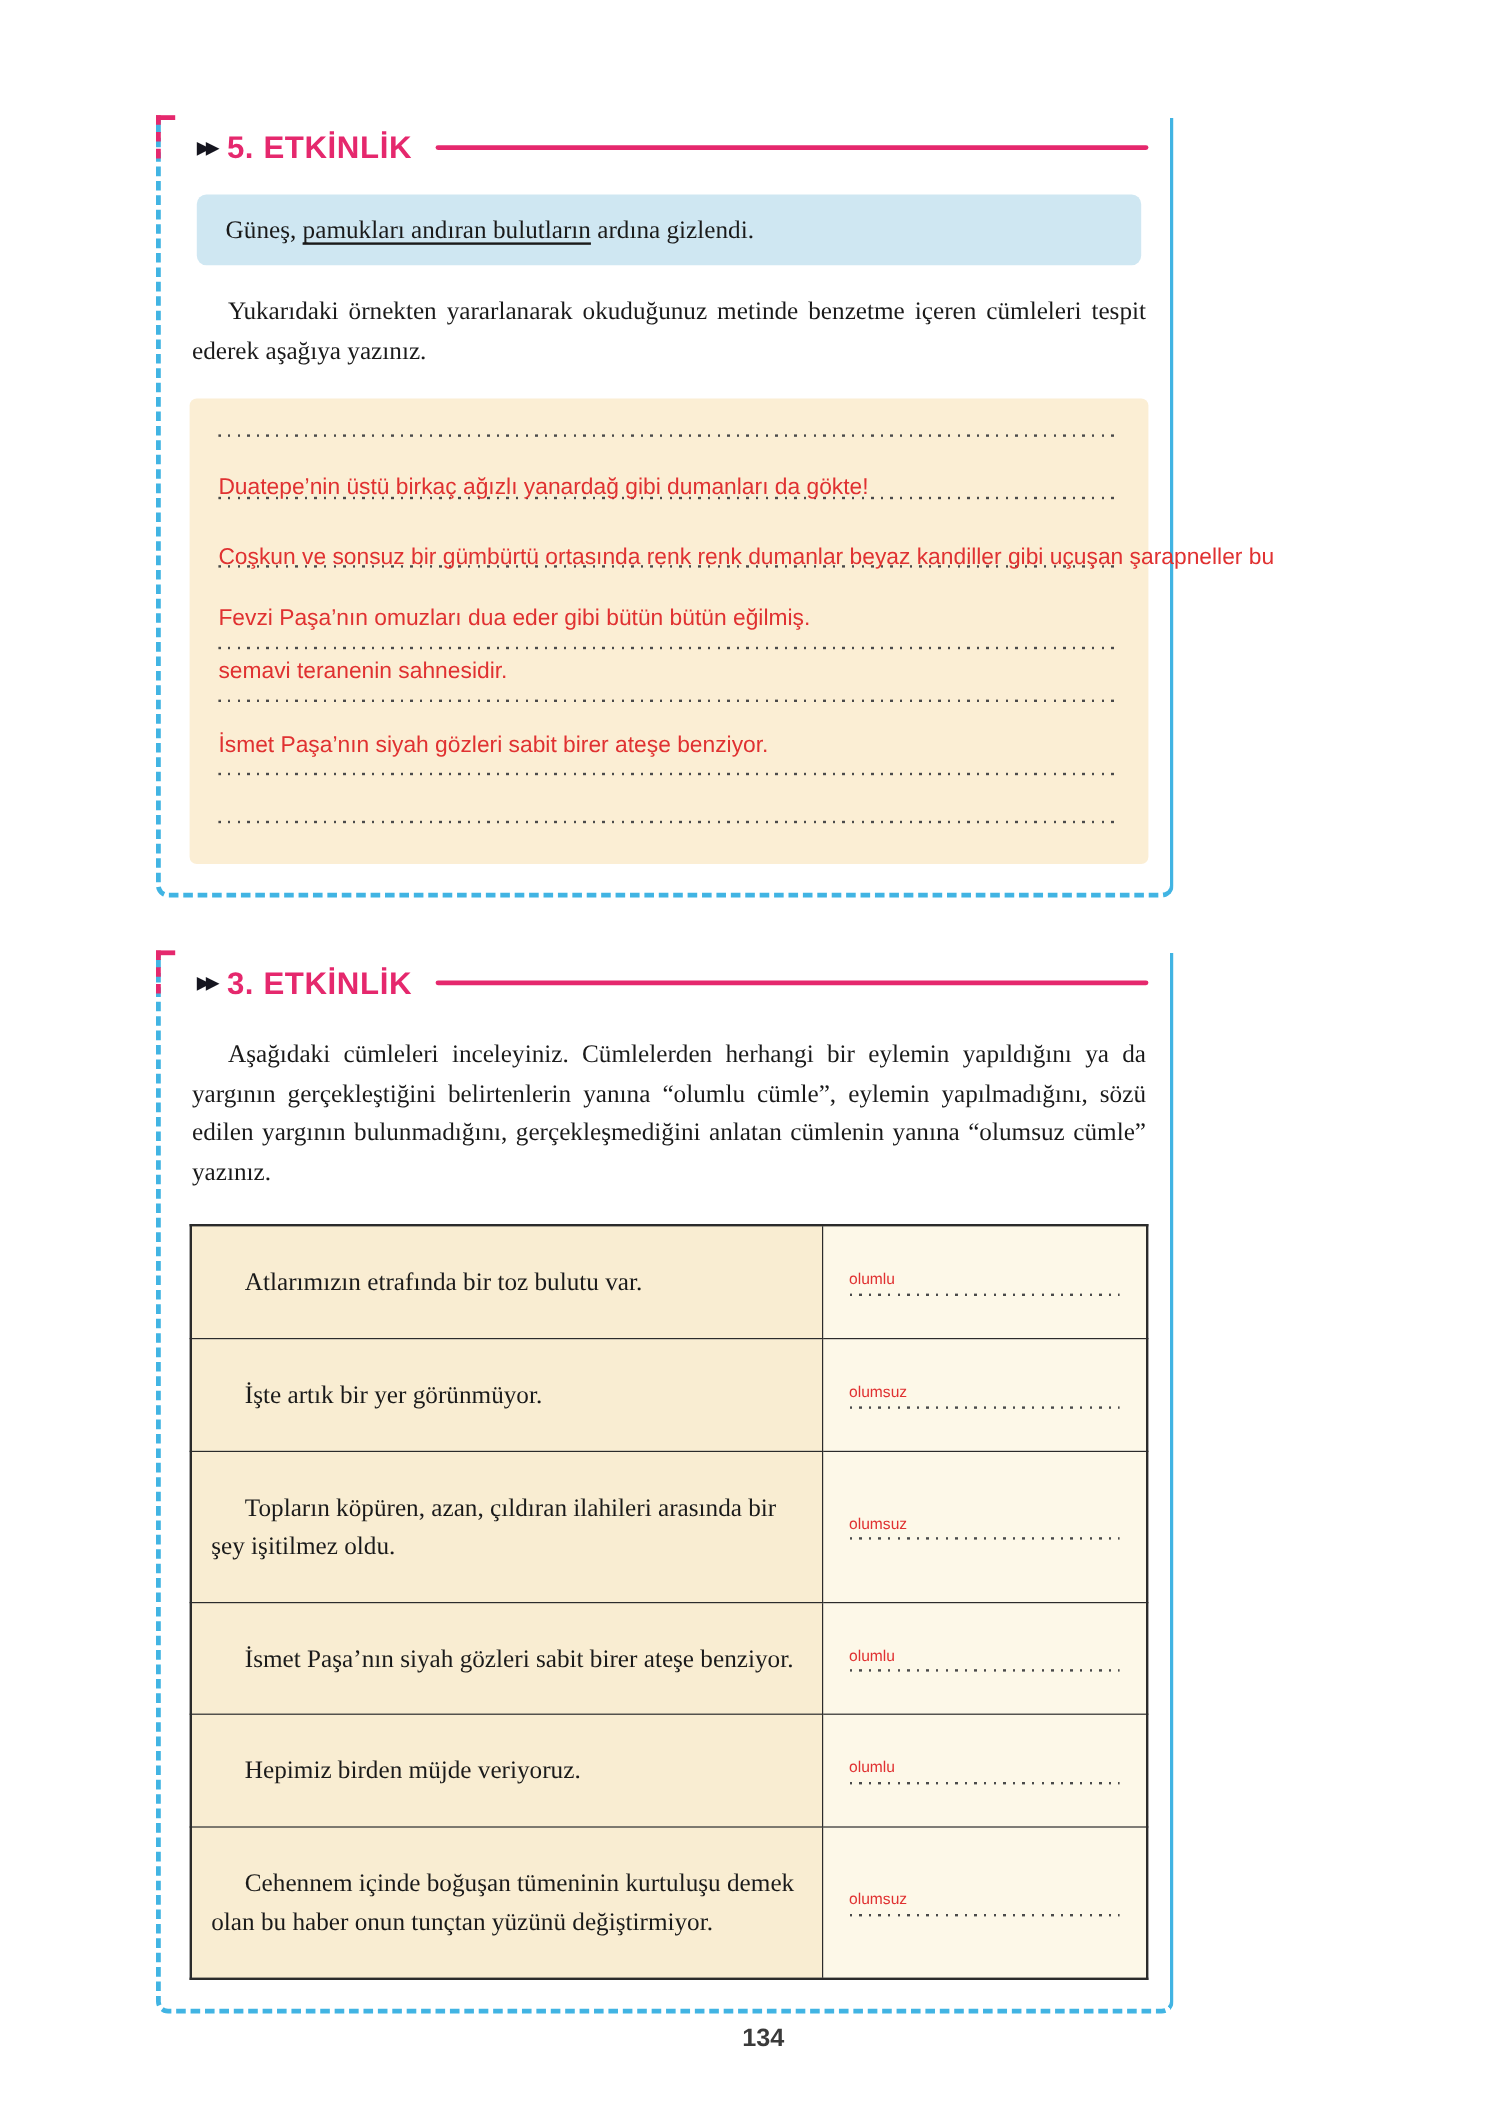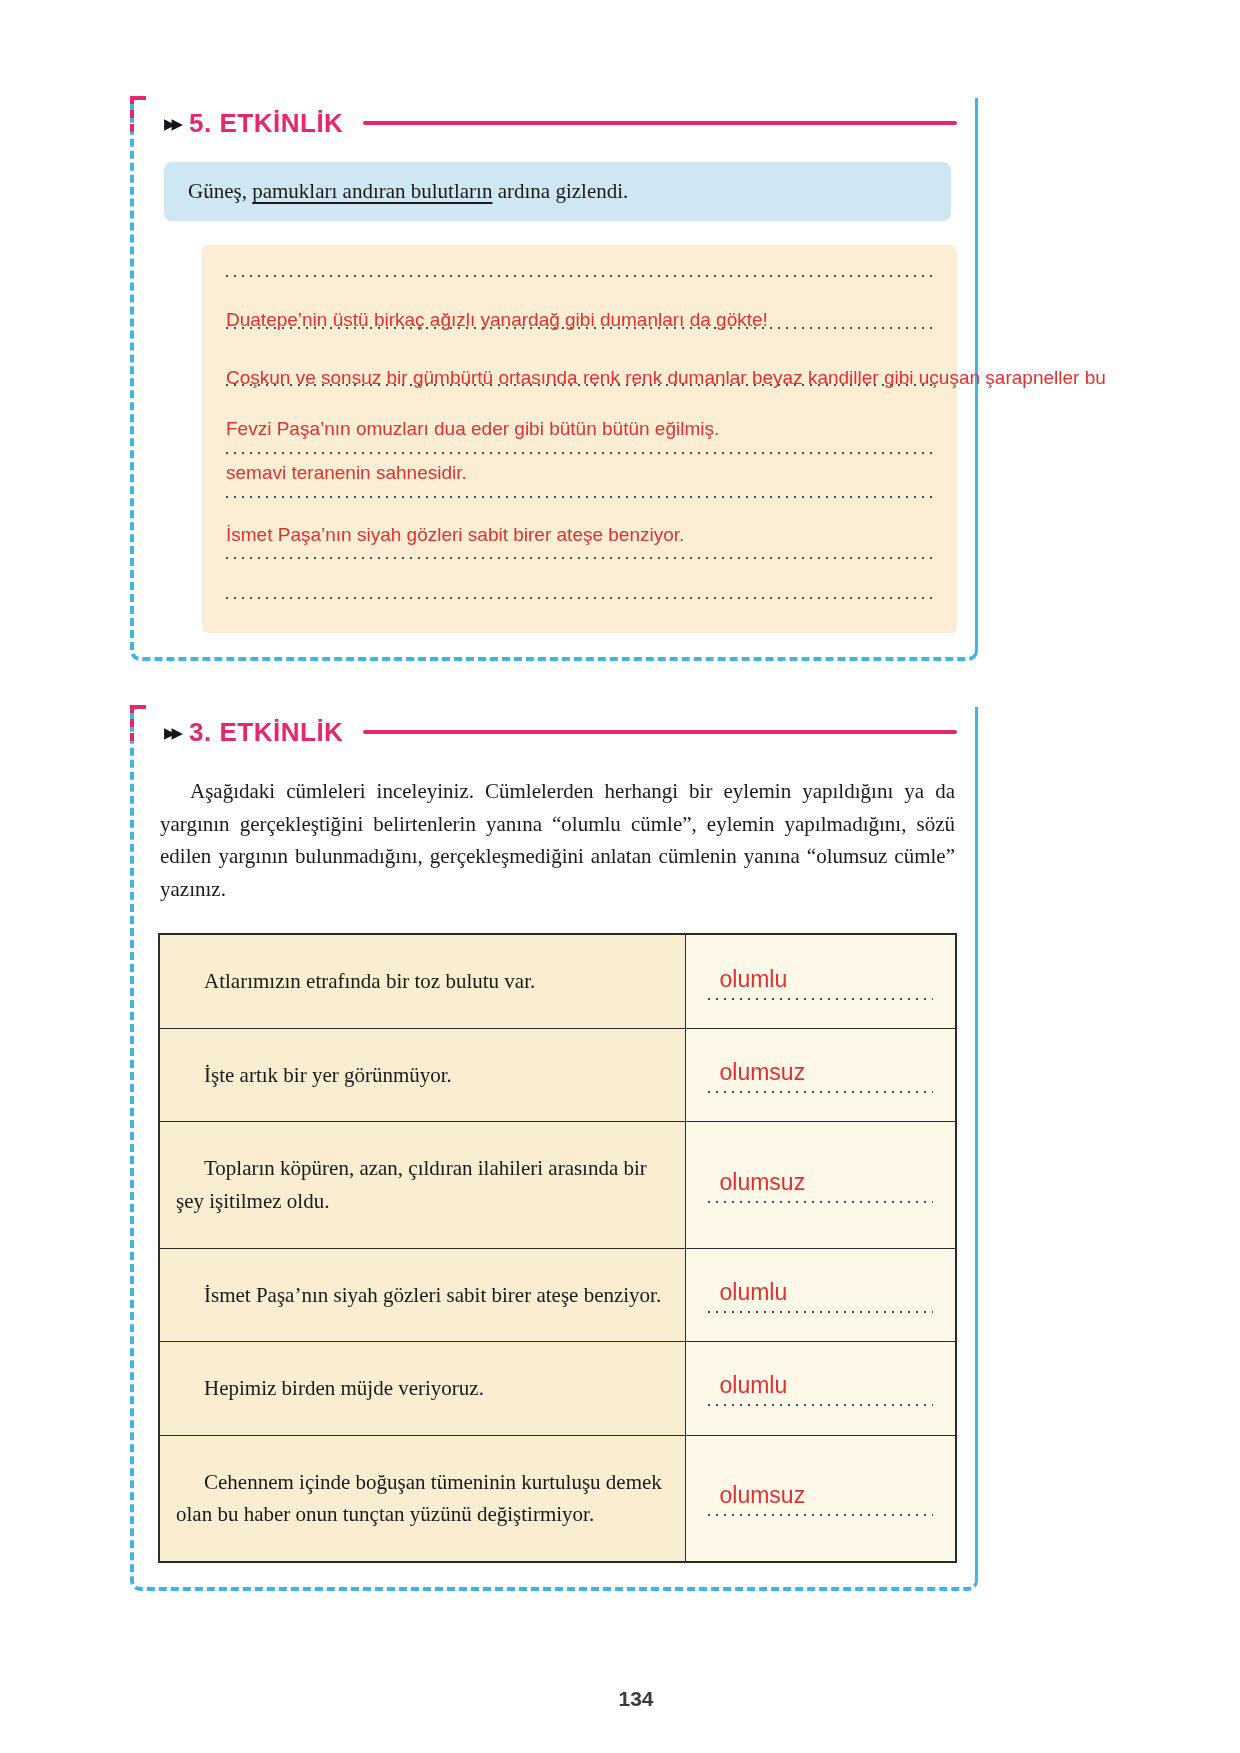--- a/index.html
+++ b/index.html
@@ -66,21 +66,20 @@
     text-indent:30px;
     text-align:justify;
   }
 
   
   .answer-box {
     margin-top:24px;
     background:#fbeed4;
     border-radius:6px;
     padding:30px 24px 34px 24px;
-    margin-left:44px;
   }
   .hand {
     font-family:"Liberation Sans", sans-serif;
     color:#e03131;
     font-size:19px;
     line-height:1.35;
   }
   .dotline {
     height:2px;
     background-image:repeating-linear-gradient(90deg,#4a4a4a 0 2px,transparent 2px 8px);
@@ -120,21 +119,21 @@
     font-size:21px;
     line-height:1.55;
     text-indent:28px;
     vertical-align:middle;
   }
   td.answer-cell {
     background:#fdf8e8;
     padding:12px 22px;
     vertical-align:middle;
   }
-  .word { margin-left:12px; margin-bottom:3px; font-size:23px; }
+  .word { margin-bottom:3px; font-size:13px; }
   .ansline {
     height:2px;
     background-image:repeating-linear-gradient(90deg,#4a4a4a 0 2px,transparent 2px 8px);
   }
 
   
   .page-number {
     position:absolute; bottom:42px; left:16px; width:100%;
     text-align:center;
     font-family:"Liberation Sans", sans-serif;
@@ -150,20 +149,21 @@
     <span class="pink-corner"></span>
 
     <div class="act-header">
       <span class="chevrons">▸▸</span>
       <h2 class="act-title">5. ETKİNLİK</h2>
       <span class="title-rule"></span>
     </div>
 
     <div class="example-box"><span>Güneş, </span><span class="u">pamukları andıran bulutların</span><span> ardına gizlendi.</span></div>
 
+    <p class="instruction">Yukarıdaki örnekten yararlanarak okuduğunuz metinde benzetme içeren cümleleri tespit ederek aşağıya yazınız.</p>
 
     <div class="answer-box">
       <div class="dotline"></div>
       <div class="hand dots-through">Duatepe’nin üstü birkaç ağızlı yanardağ gibi dumanları da gökte!</div>
       <div class="hand dots-through nowrap">Coşkun ve sonsuz bir gümbürtü ortasında renk renk dumanlar beyaz kandiller gibi uçuşan şarapneller bu</div>
       <div class="hand dots-under">Fevzi Paşa’nın omuzları dua eder gibi bütün bütün eğilmiş.</div>
       <div class="hand dots-under cont">semavi teranenin sahnesidir.</div>
       <div class="hand dots-under">İsmet Paşa’nın siyah gözleri sabit birer ateşe benziyor.</div>
       <div class="dotline last"></div>
     </div>

